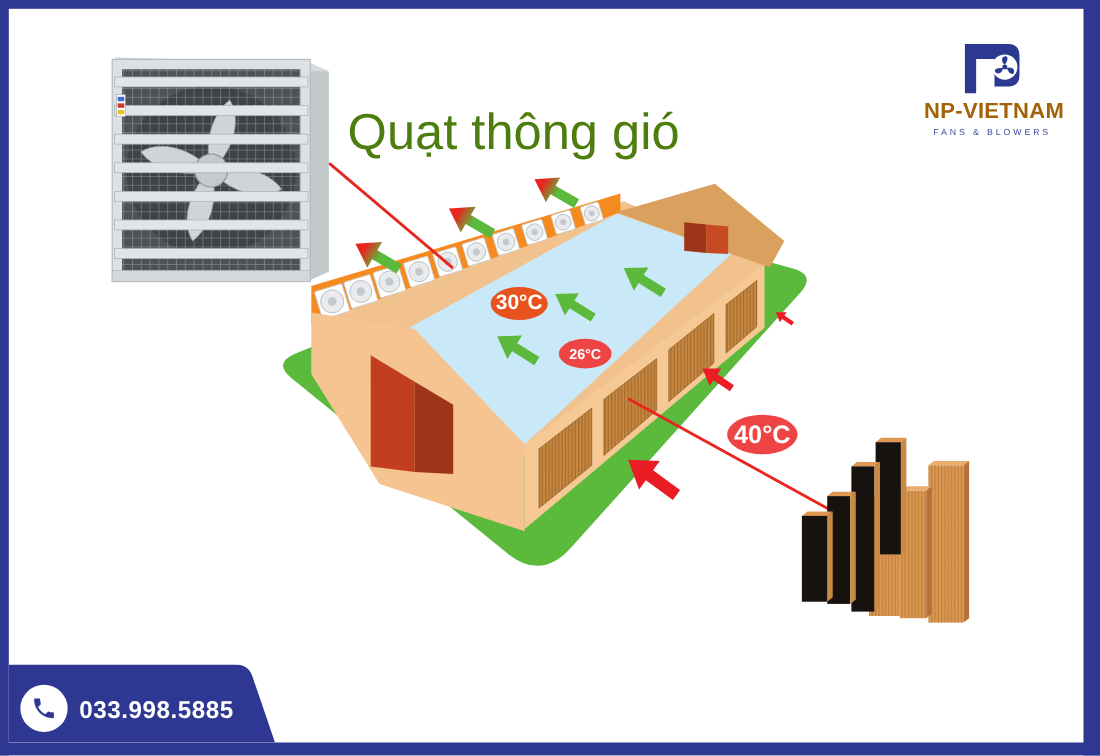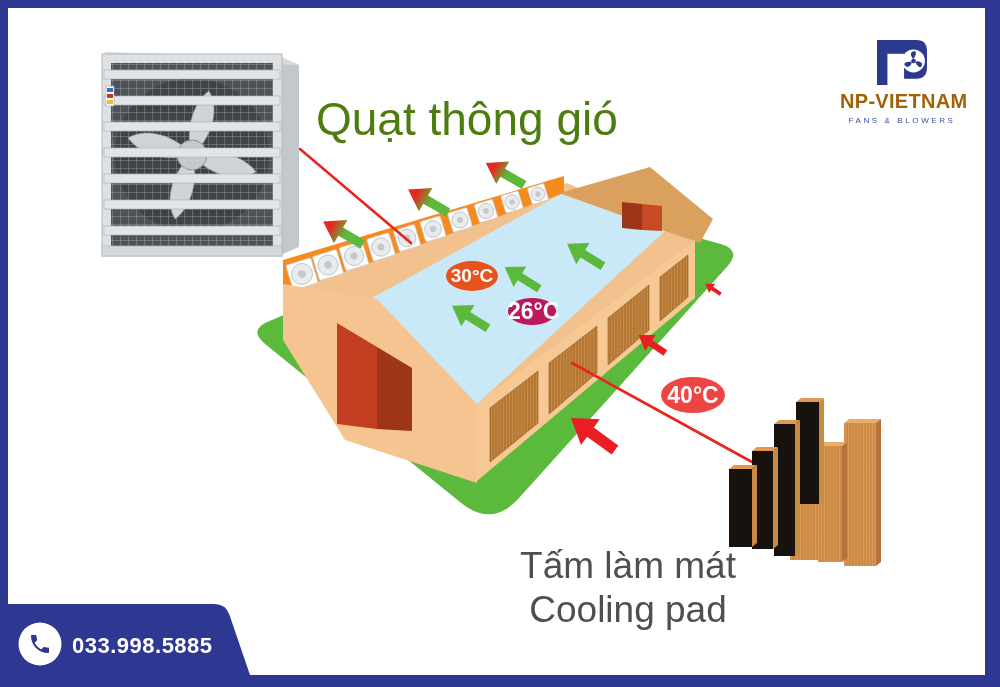--- a/index.html
+++ b/index.html
@@ -8,21 +8,21 @@
   .border.top{left:0;top:0;width:1000px;height:8px;}
   .border.left{left:0;top:0;width:8px;height:687px;}
   .border.right{left:985px;top:0;width:15px;height:687px;}
   .border.bottom{left:0;top:675px;width:1000px;height:12px;}
   #diagram{position:absolute;left:0;top:0;z-index:1;}
   .overlay{position:absolute;z-index:3;}
   .label-fan{left:316px;top:92px;font-size:46px;color:#4d7c0f;white-space:nowrap;}
   .label-pad{left:495px;top:544px;width:266px;text-align:center;font-size:37px;line-height:1.2;color:#4E4F51;}
   .temp-badge{border-radius:50%;color:#fff;font-weight:bold;text-align:center;}
   .badge-30{left:430px;top:261px;width:52px;height:30px;line-height:30px;font-size:19px;background:#E8531D;margin-left:16px;}
-  .badge-26{left:508px;top:298px;width:48px;height:27px;line-height:27px;font-size:23px;background:#be185d;}
+  .badge-26{left:508px;top:308px;width:48px;height:27px;line-height:27px;font-size:13px;background:#ef4444;}
   .badge-40{left:661px;top:377px;width:64px;height:36px;line-height:36px;font-size:23px;background:#ef4444;}
   .logo{left:840px;top:40px;width:124px;text-align:center;}
   .logo .mark{display:block;margin:0 auto;}
   .logo .name{margin-top:5px;font-size:20px;font-weight:bold;letter-spacing:.3px;color:#a16207;white-space:nowrap;}
   .logo .tagline{margin-top:3px;font-size:8px;letter-spacing:2.6px;color:#3D4A9E;white-space:nowrap;}
   .phone-badge{left:8px;top:604px;width:242px;height:71px;z-index:7;}
   .phone-badge svg.bg{position:absolute;left:0;top:0;}
   .phone-badge .num{position:absolute;left:64px;top:29px;font-size:22px;font-weight:bold;color:#ffffff;letter-spacing:.5px;white-space:nowrap;}
 </style>
 </head>
@@ -228,24 +228,20 @@
         <polygon points="773,451 778,447 778,545 773,549" fill="#C98A44"></polygon>
         <polygon points="729,469 752,469 757,465 734,465" fill="#E09752"></polygon>
         <rect x="729" y="469" width="23" height="78" fill="#17120D"></rect>
         <polygon points="752,469 757,465 757,543 752,547" fill="#C98A44"></polygon>
       </g>
     </g>
   </svg>
 
   <div class="overlay label-fan">Quạt thông gió</div>
 
-  <div class="overlay label-pad">
-    <div>Tấm làm mát</div>
-    <div>Cooling pad</div>
-  </div>
 
   <div class="overlay temp-badge badge-30">30°C</div>
   <div class="overlay temp-badge badge-26">26°C</div>
   <div class="overlay temp-badge badge-40">40°C</div>
 
   <div class="overlay logo">
     <svg class="mark" width="50" height="45" viewBox="0 0 48 43">
       <path d="M0 0 H38 Q48 0 48 11 V26 Q48 37 38 37 H26 V13 H10 V43 H0 Z" fill="#2B3990"></path>
       <circle cx="35" cy="20" r="11" fill="#ffffff"></circle>
       <g transform="translate(35,20)" fill="#2B3990">

